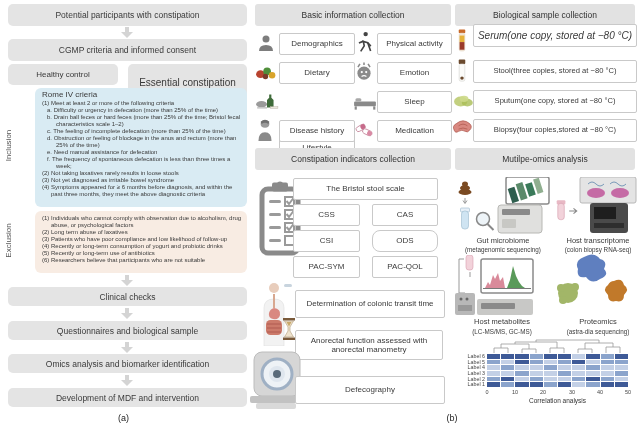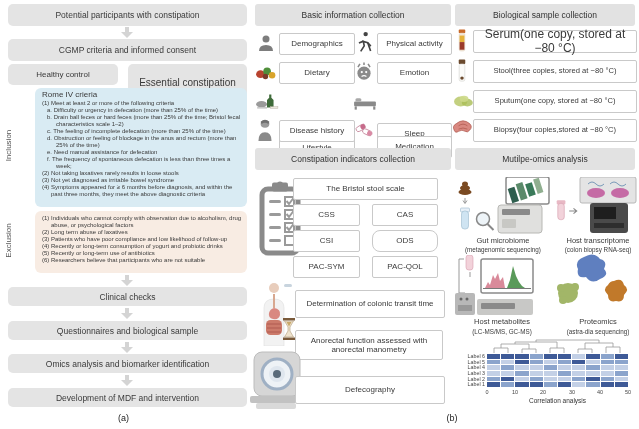--- a/index.html
+++ b/index.html
@@ -142,21 +142,21 @@
 </div>
 <div class="abs wbox" style="left:279px;top:107px;width:74px;height:20px;margin-top:30px;">Lifestyle</div>
 <div class="abs" style="left:353px;top:94px;width:24px;height:16px;">
   <svg width="24" height="16" viewBox="0 0 22 14">
       <rect x="1" y="6.5" width="20" height="4.5" rx="1" fill="#8a8a8a"></rect>
       <rect x="2.2" y="3.5" width="5.5" height="3" rx="1.4" fill="#a8a8a8"></rect>
       <rect x="1.5" y="11" width="2" height="3" fill="#8a8a8a"></rect>
       <rect x="18.5" y="11" width="2" height="3" fill="#8a8a8a"></rect>
     </svg>
 </div>
-<div class="abs wbox" style="left:377px;top:91px;width:73px;height:20px;margin-top:32px;">Sleep</div>
+<div class="abs wbox" style="left:377px;top:91px;width:73px;height:20px;">Sleep</div>
 
 <div class="abs" style="left:255px;top:118px;width:20px;height:24px;">
   <svg width="20" height="24" viewBox="0 0 18 22">
       <ellipse cx="9" cy="5.5" rx="4" ry="3.4" fill="#9a9a9a"></ellipse>
       <path d="M5 3.4 q4-3.4 8 0 l-0.9 2 q-3.1-2.2-6.2 0 z" fill="#6f6f6f"></path>
       <path d="M3 21 q0-8 6-8 t6 8 z" fill="#8a8a8a"></path>
     </svg>
 </div>
 <div class="abs wbox" style="left:279px;top:120px;width:74px;height:20px;">Disease history</div>
 <div class="abs" style="left:353px;top:120px;width:22px;height:18px;">
@@ -164,21 +164,21 @@
       <g transform="rotate(-30 7 7)">
         <rect x="2.5" y="4.8" width="9" height="4.4" rx="2.2" fill="#fff" stroke="#b86a84" stroke-width="0.6"></rect>
         <rect x="7" y="4.8" width="4.5" height="4.4" rx="2.2" fill="#c76a8a"></rect>
       </g>
       <g transform="rotate(25 13 11)">
         <rect x="8.5" y="8.8" width="9" height="4.4" rx="2.2" fill="#fff" stroke="#b86a84" stroke-width="0.6"></rect>
         <rect x="13" y="8.8" width="4.5" height="4.4" rx="2.2" fill="#d98aa4"></rect>
       </g>
     </svg>
 </div>
-<div class="abs wbox" style="left:377px;top:120px;width:73px;height:20px;margin-top:16px;">Medication</div>
+<div class="abs wbox" style="left:377px;top:120px;width:73px;height:20px;">Medication</div>
 
 <div class="abs hdr" style="left:255px;top:148px;width:196px;height:22px;">Constipation indicators collection</div>
 
 <div class="abs" style="left:258px;top:180px;width:44px;height:78px;">
   <svg width="44" height="78" viewBox="0 0 44 76">
     <rect x="4" y="8" width="36" height="64" rx="6" fill="#fff" stroke="#8a8a8a" stroke-width="5"></rect>
     <rect x="14" y="1.5" width="16" height="9" rx="2" fill="#8a8a8a"></rect>
       <circle cx="22" cy="3.5" r="3" fill="#8a8a8a"></circle>
     <rect x="11" y="19" width="12" height="3" rx="1.5" fill="#9a9a9a"></rect>
       <rect x="27" y="16" width="9" height="9" fill="none" stroke="#9a9a9a" stroke-width="2"></rect>
@@ -238,21 +238,21 @@
 <div class="abs hdr" style="left:455px;top:4px;width:180px;height:22px;">Biological sample collection</div>
 
 <div class="abs" style="left:456px;top:29px;width:12px;height:24px;">
   <svg width="12" height="24" viewBox="0 0 10 22">
       <rect x="2" y="0.5" width="6" height="3.2" rx="0.8" fill="#c96a2a"></rect>
       <rect x="2.4" y="3.7" width="5.2" height="16.5" rx="1.6" fill="#f2e6d8" stroke="#d9c9b4" stroke-width="0.4"></rect>
       <rect x="2.8" y="6" width="4.4" height="6" fill="#e6b33a"></rect>
       <rect x="2.8" y="12" width="4.4" height="7" fill="#9a3a2a"></rect>
     </svg>
 </div>
-<div class="abs wbox" style="left:473px;top:30px;width:162px;height:21px;font-size:12px;">Serum(one copy, stored at −80 °C)</div>
+<div class="abs wbox" style="left:473px;top:24px;width:162px;height:21px;font-size:10px;font-style:italic;">Serum(one copy, stored at −80 °C)</div>
 
 <div class="abs" style="left:456px;top:59px;width:12px;height:24px;">
   <svg width="12" height="24" viewBox="0 0 10 22">
       <rect x="2" y="0.5" width="6" height="4" rx="0.8" fill="#6b4a2e"></rect>
       <rect x="2.4" y="4.5" width="5.2" height="15.8" rx="1.6" fill="#fbfbf9" stroke="#cfcfc9" stroke-width="0.5"></rect>
       <ellipse cx="5" cy="17.5" rx="1.6" ry="1.5" fill="#6b4a2e"></ellipse>
     </svg>
 </div>
 <div class="abs wbox" style="left:473px;top:60px;width:162px;height:21px;font-size:7.6px;">Stool(three copies, stored at −80 °C)</div>
 

